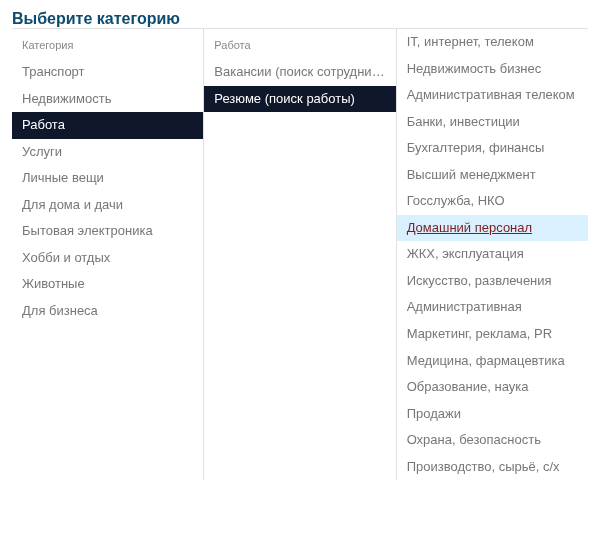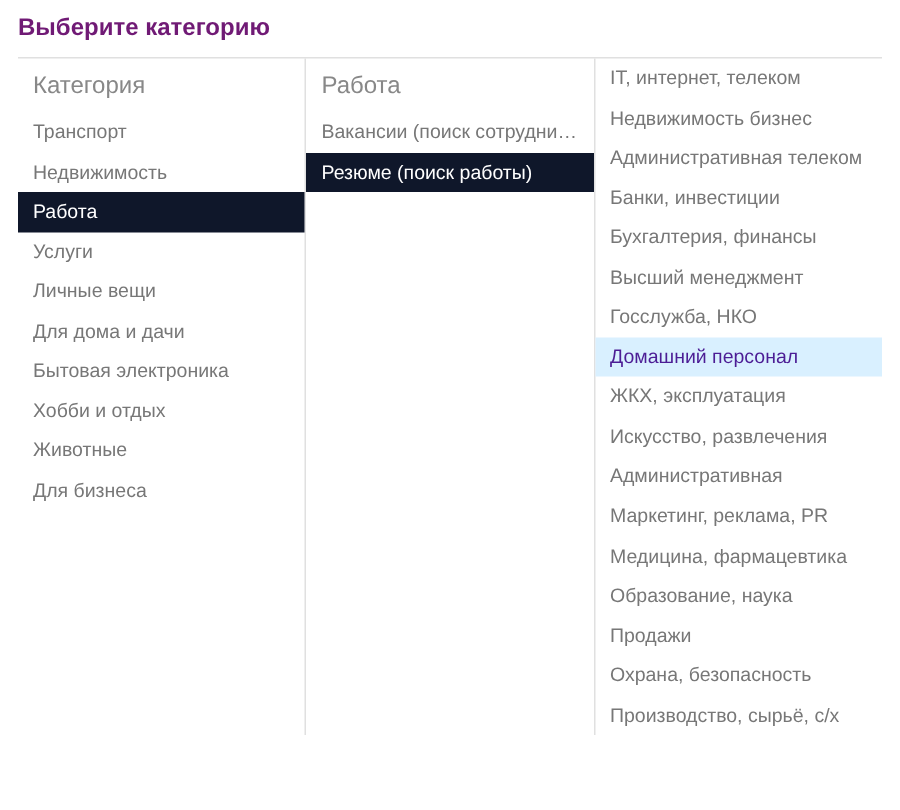--- a/index.html
+++ b/index.html
@@ -9,55 +9,55 @@
       color: #333;
       background: #fff;
       width: 600px;
     }
     .modal {
       padding: 10px 12px;
     }
     .title {
       font-size: 16px;
       font-weight: bold;
-      color: #701a75;
-      margin-bottom: 10px;
+      color: #0c4a6e;
     }
     .columns {
       display: flex;
       border-top: 1px solid #e0e0e0;
     }
     .col {
       flex: 1;
       border-right: 1px solid #e0e0e0;
       min-width: 0;
     }
     .col:last-child { border-right: none; }
     .col-header {
-      font-size: 16px;
+      font-size: 11px;
       color: #888;
       padding: 10px 10px 8px 10px;
     }
     .item {
       padding: 4px 10px 5px 10px;
       color: #777;
       cursor: pointer;
       font-size: 13px;
       line-height: 1.35;
       white-space: nowrap;
       overflow: hidden;
       text-overflow: ellipsis;
     }
     .item.selected {
       background: #0f172a;
       color: #fff;
     }
     .item.hovered {
       background: #d9f0ff;
-      color: #4c1d95;
+      color: #7f1d1d;
+      text-decoration: underline;
     }
   </style>
 </head>
 <body>
 
 <div class="modal">
   <div class="title">Выберите категорию</div>
   <div class="columns">
 
     <div class="col">

